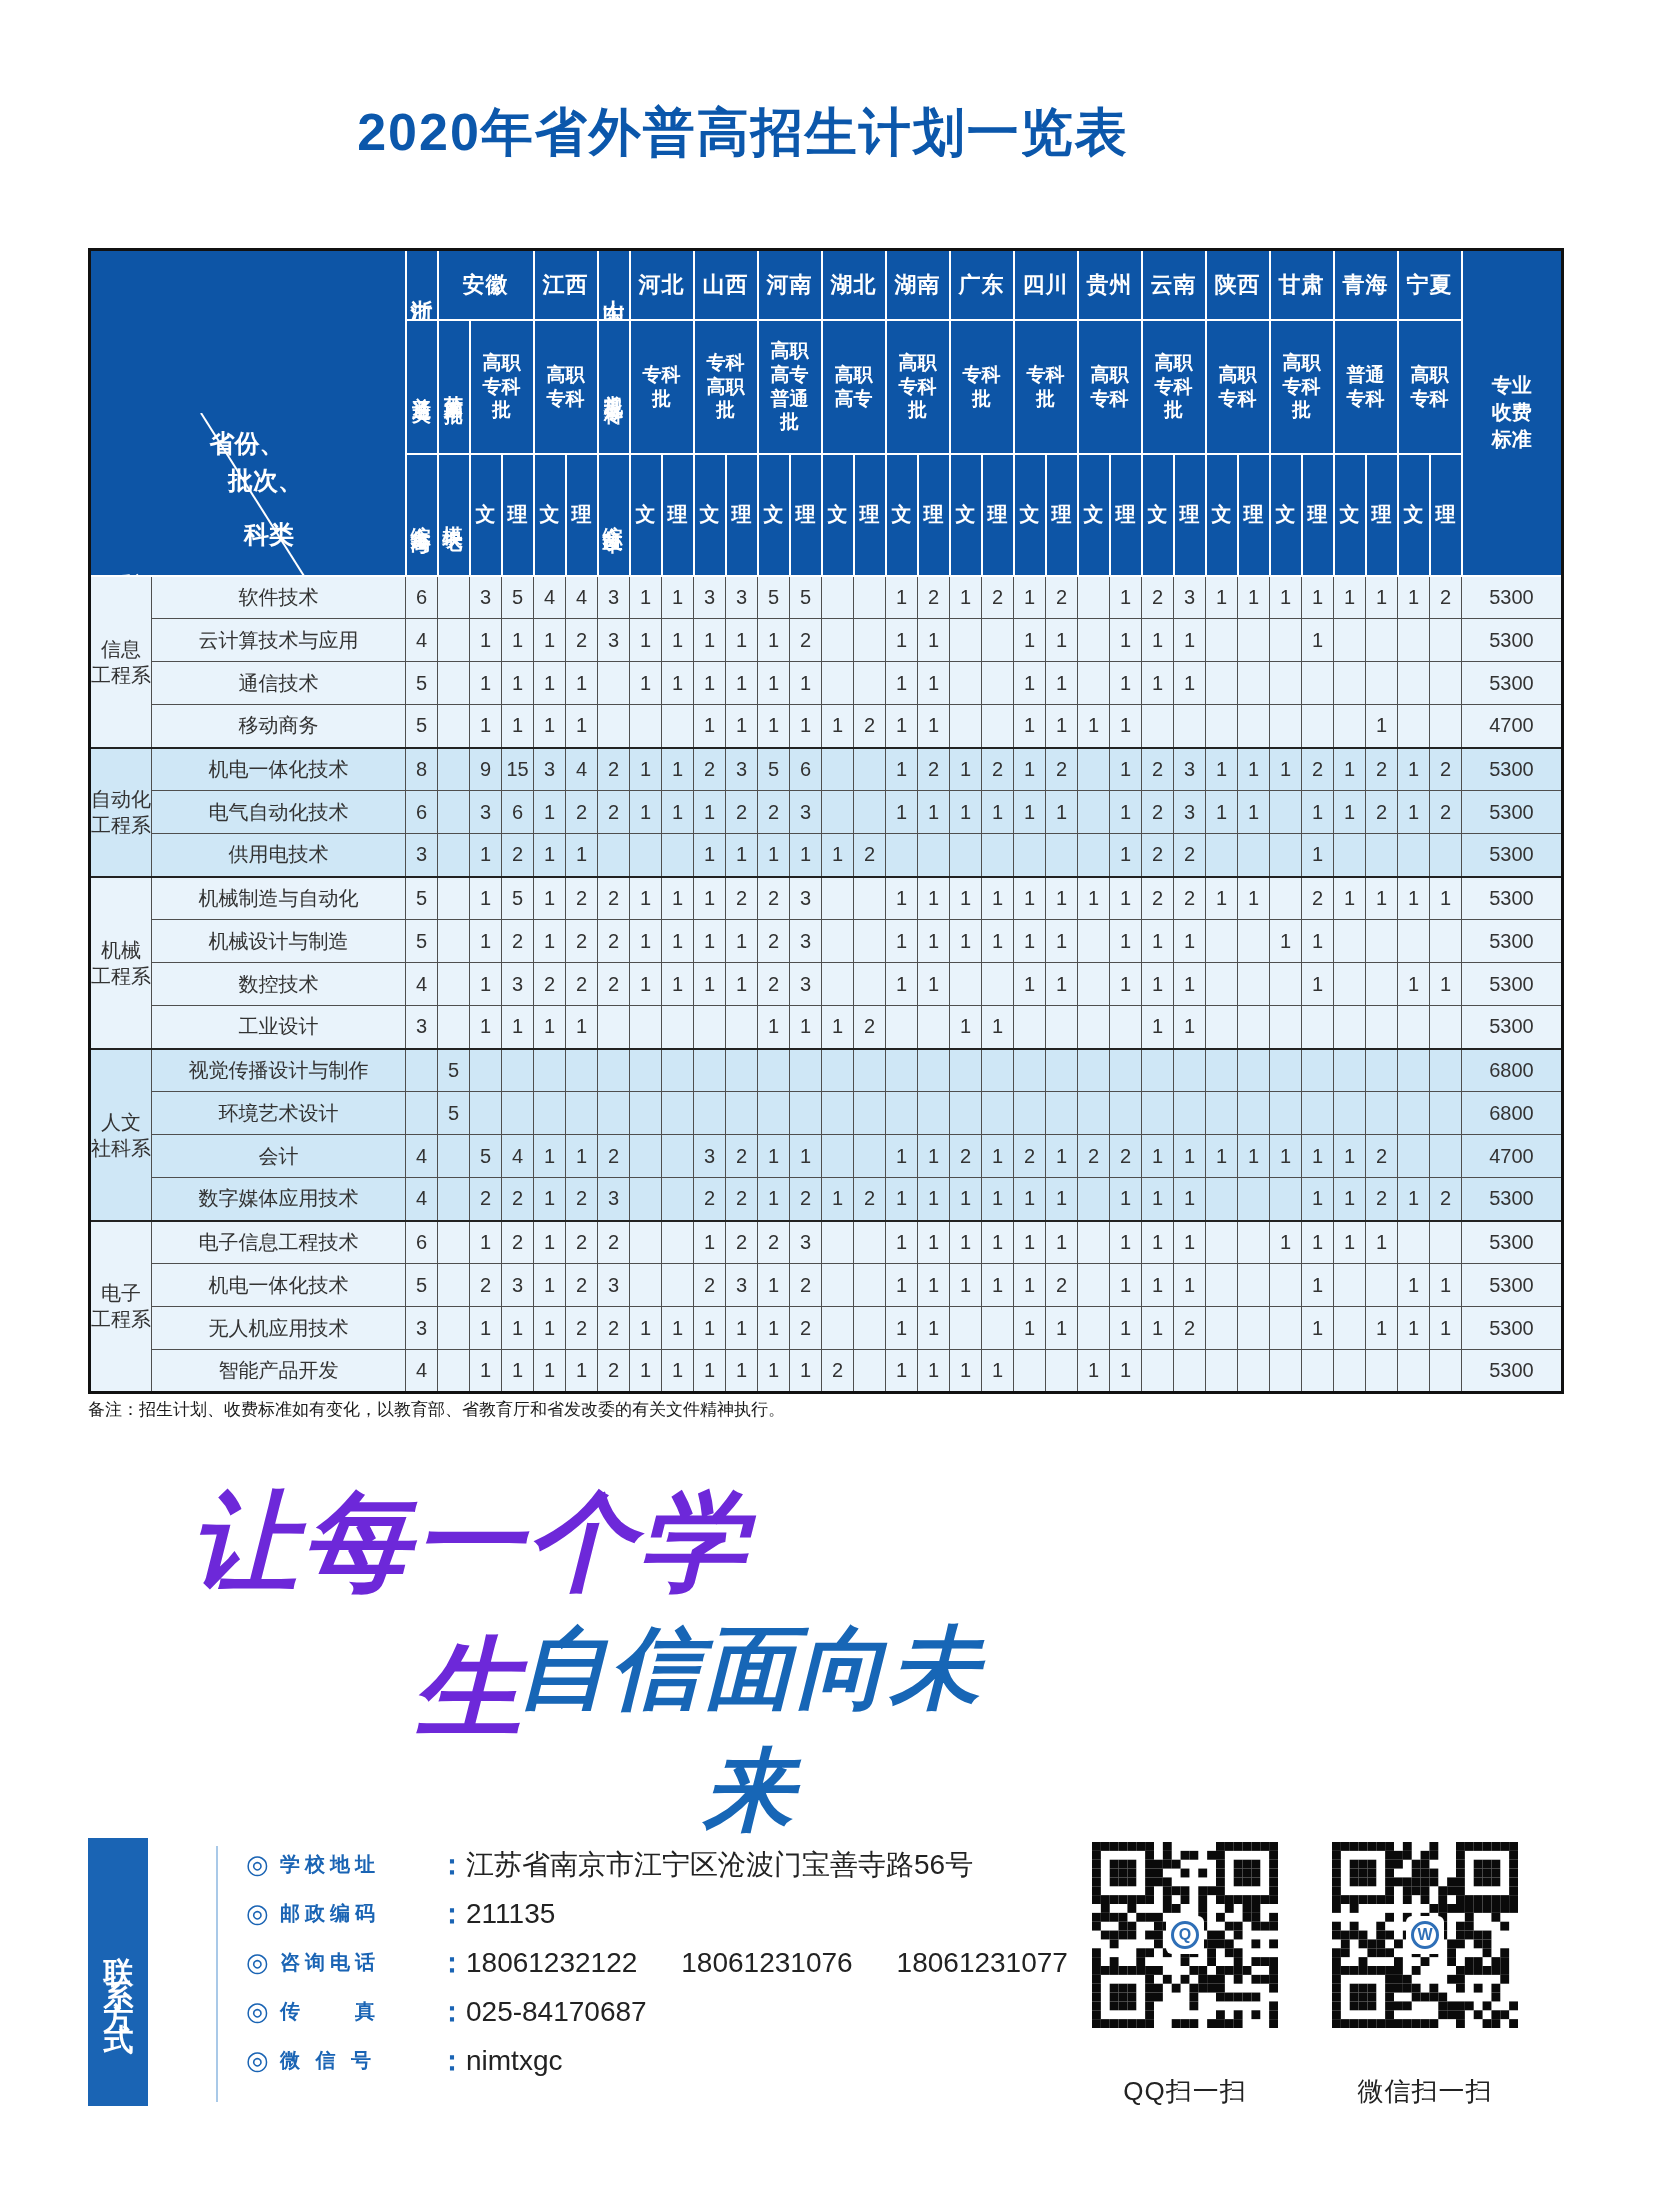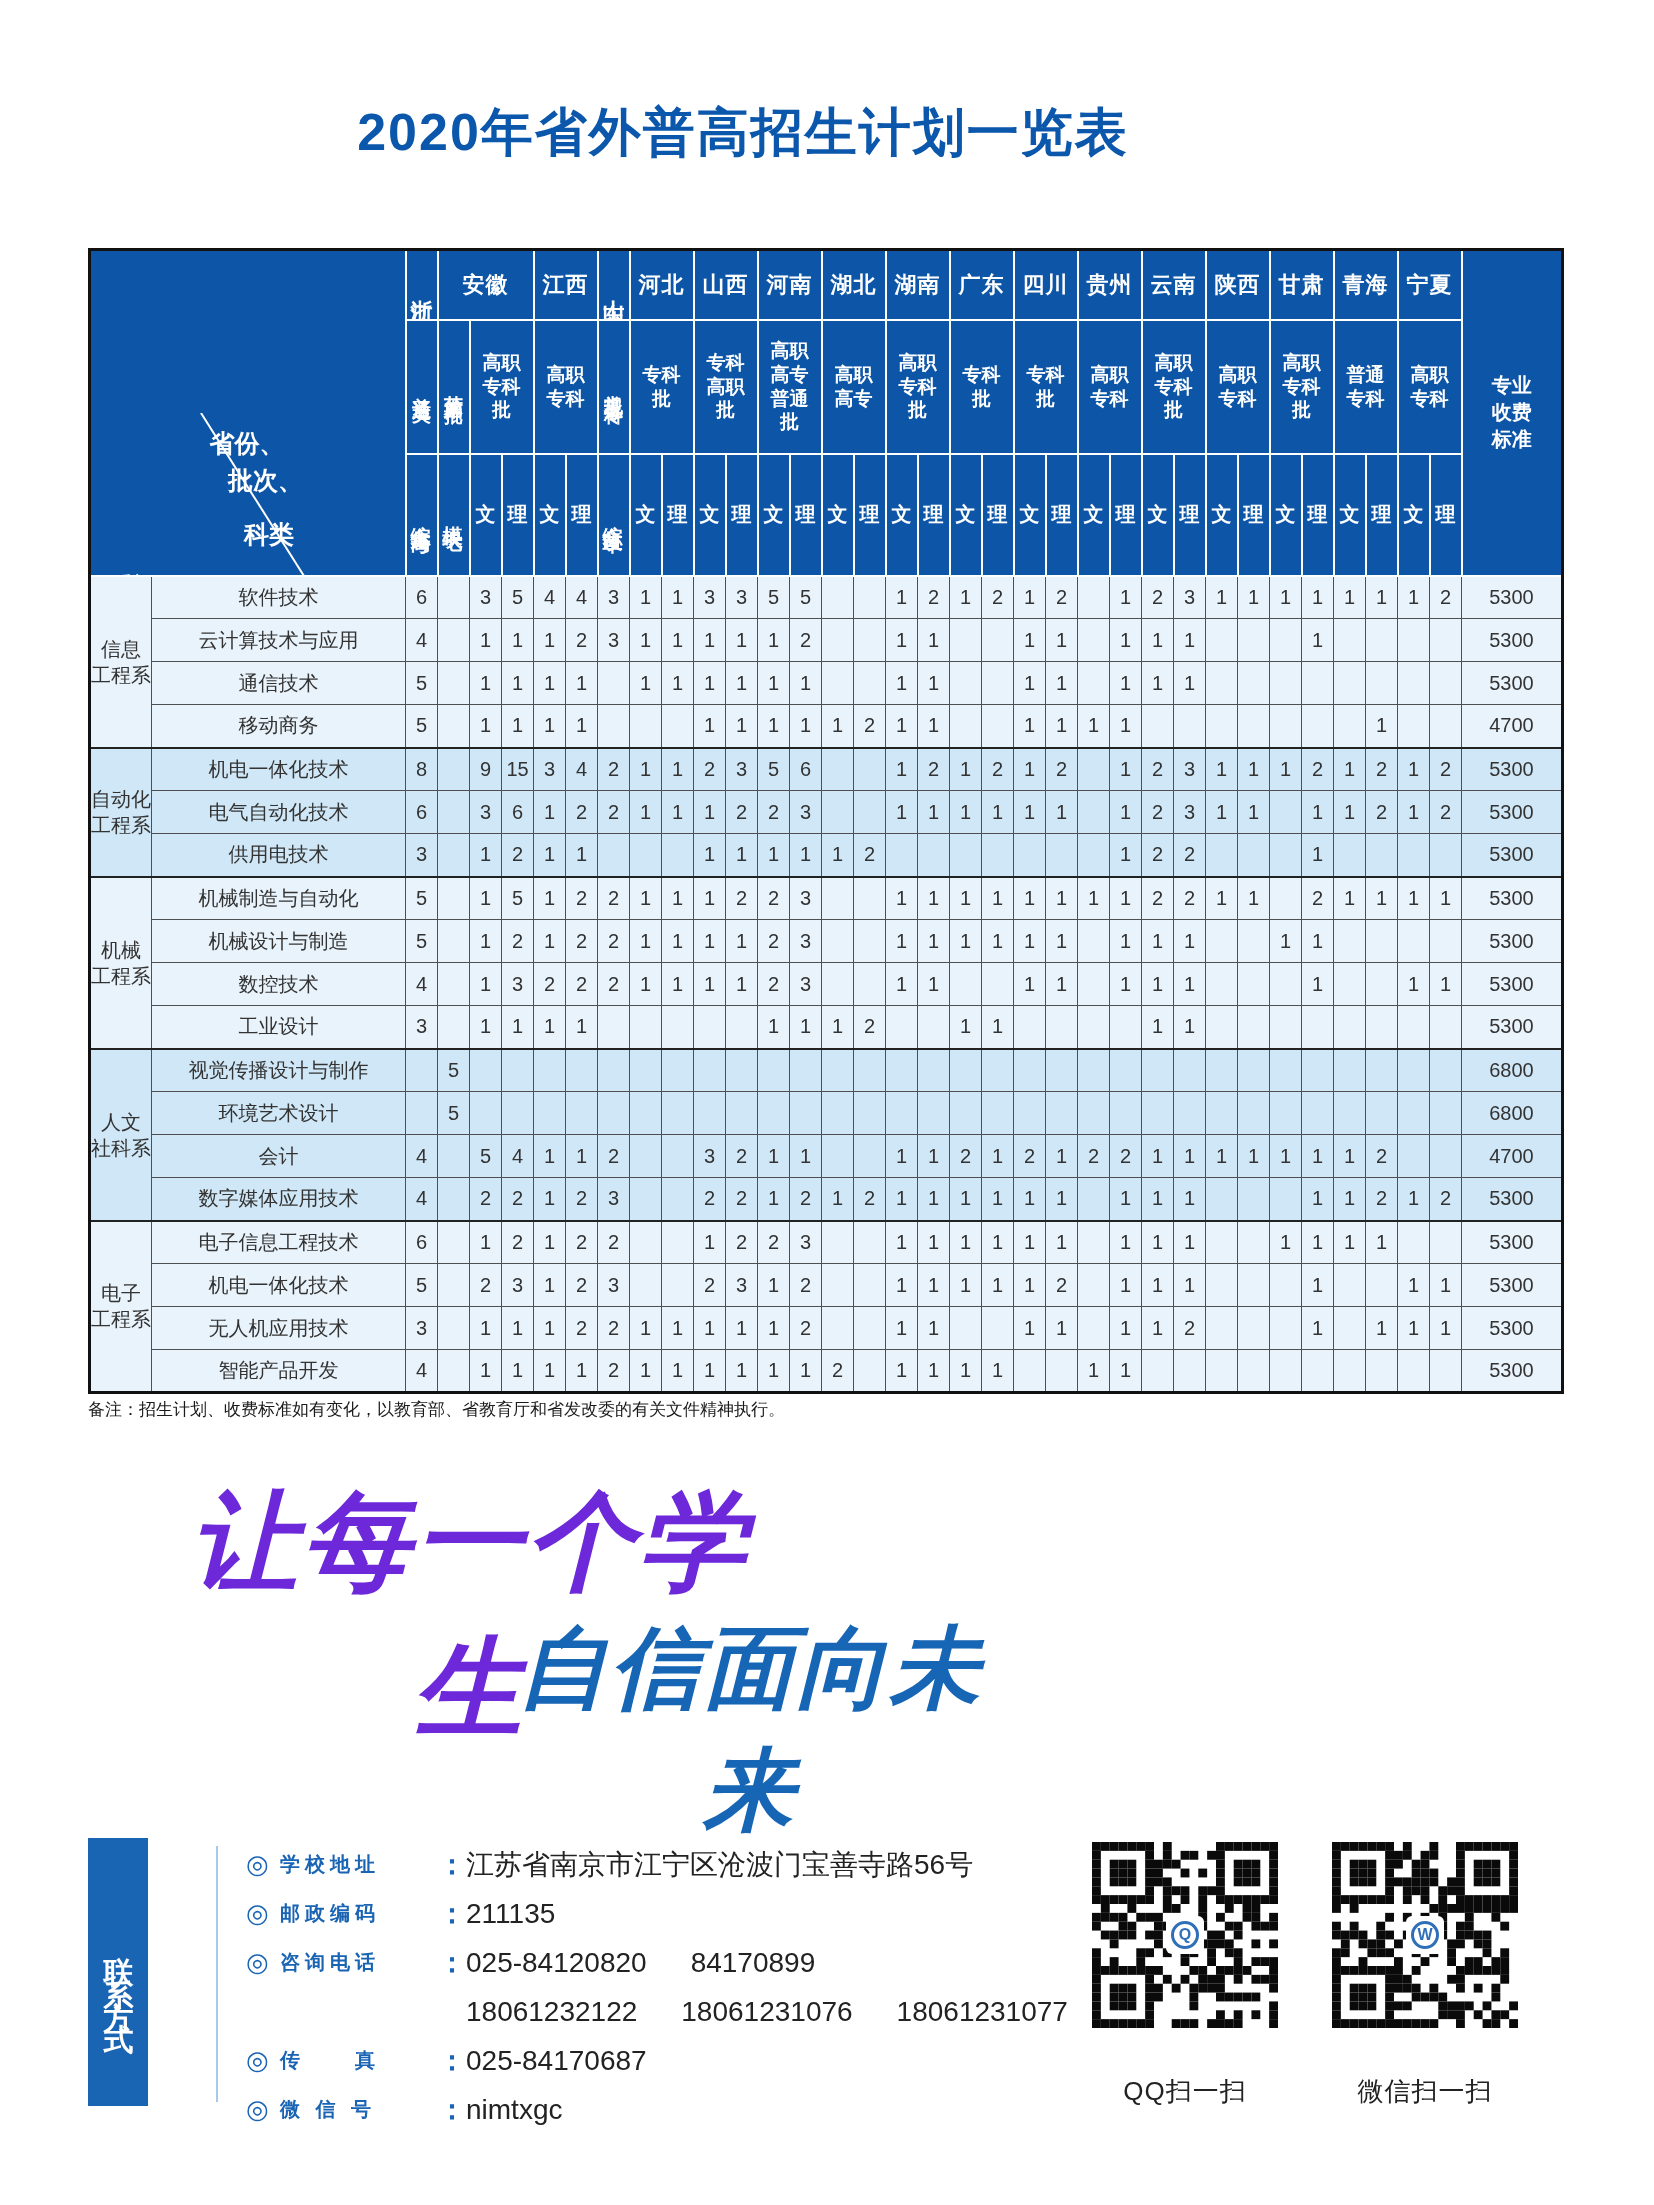--- a/index.html
+++ b/index.html
@@ -967,21 +967,20 @@
       <span class="c-colon">：</span>
       <div class="c-vals">
         <div class="vline"><span class="seg">211135</span></div>
       </div>
     </div>
     <div class="c-row">
       <span class="c-bullet">◎</span>
       <span class="c-label">咨询电话</span>
       <span class="c-colon">：</span>
       <div class="c-vals">
-        <div class="vline"><span class="seg">025-84120820</span><span class="seg">84170899</span></div>
         <div class="vline"><span class="seg">18061232122</span><span class="seg">18061231076</span><span class="seg">18061231077</span></div>
       </div>
     </div>
     <div class="c-row">
       <span class="c-bullet">◎</span>
       <span class="c-label">传　　真</span>
       <span class="c-colon">：</span>
       <div class="c-vals">
         <div class="vline"><span class="seg">025-84170687</span></div>
       </div>

